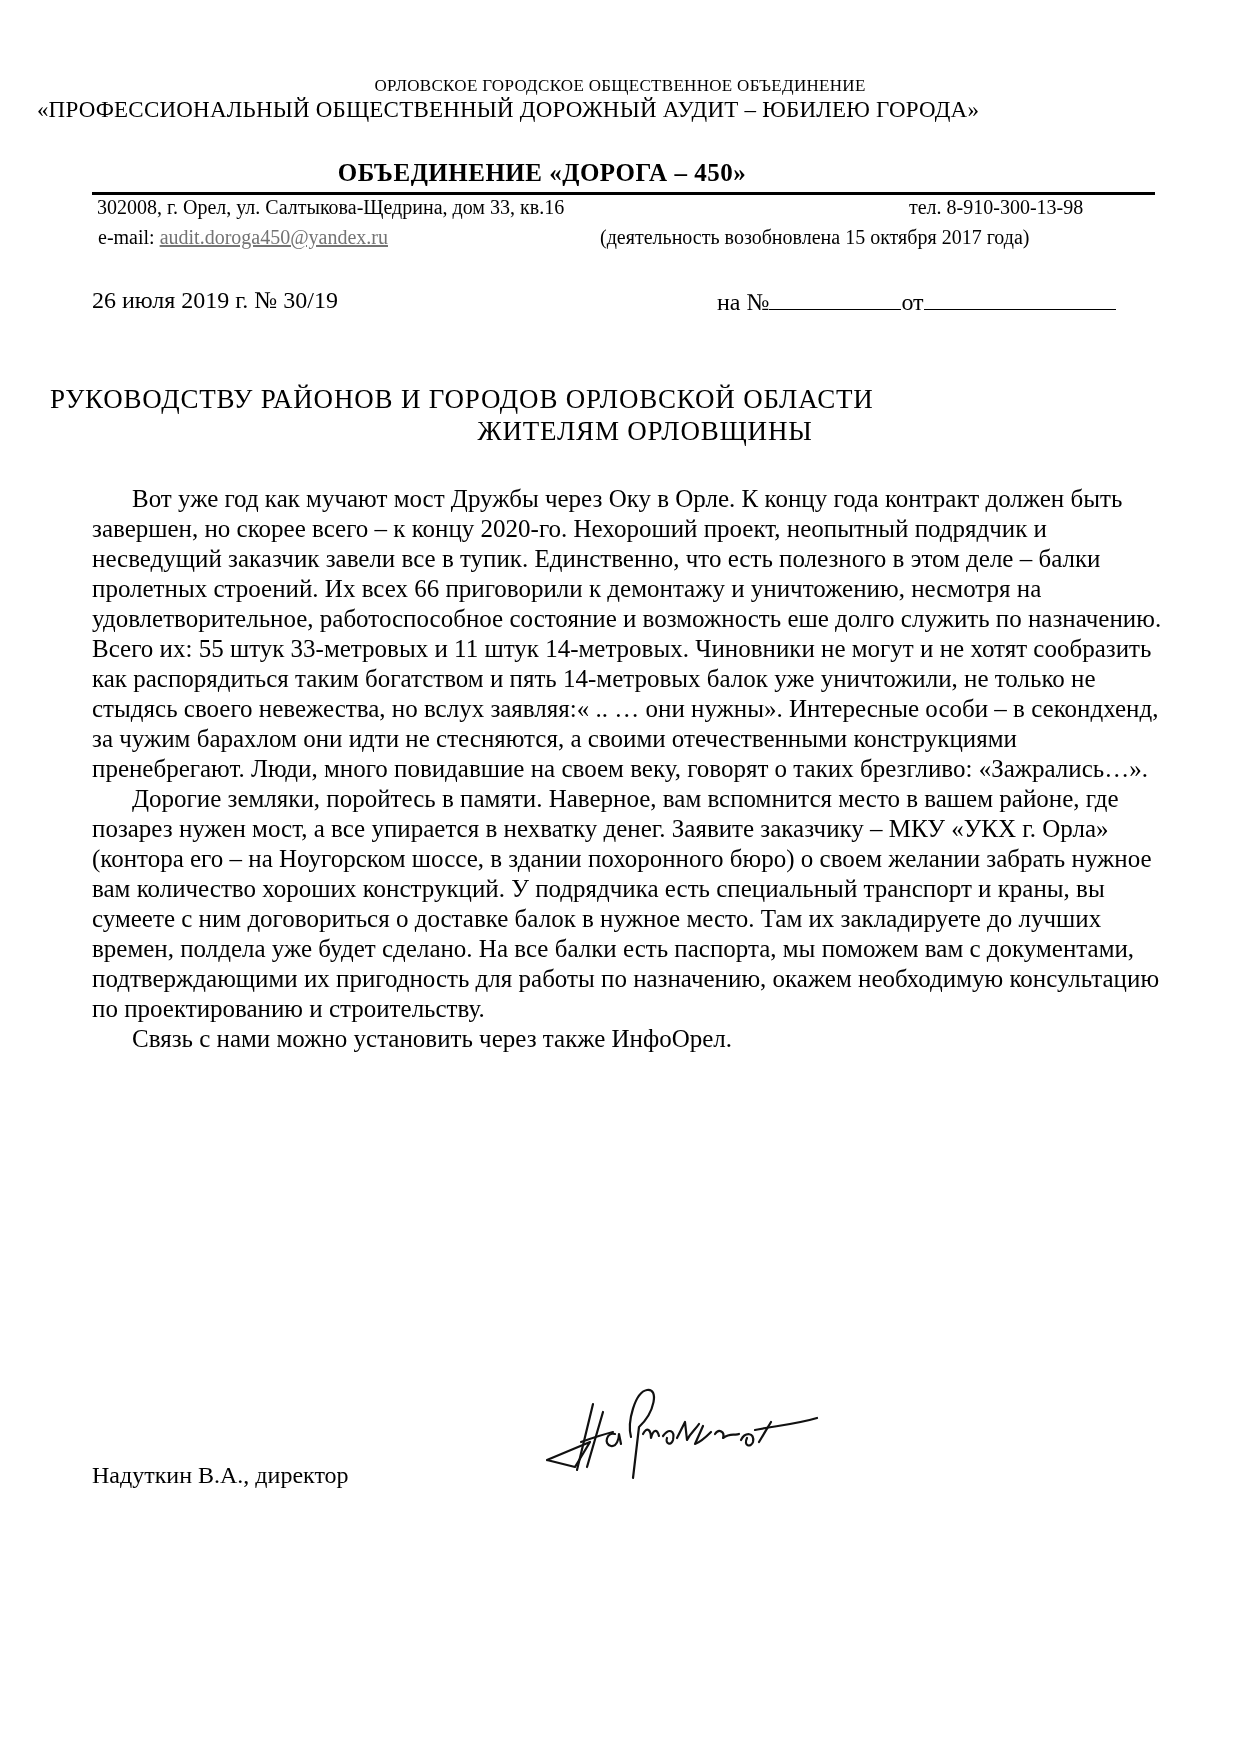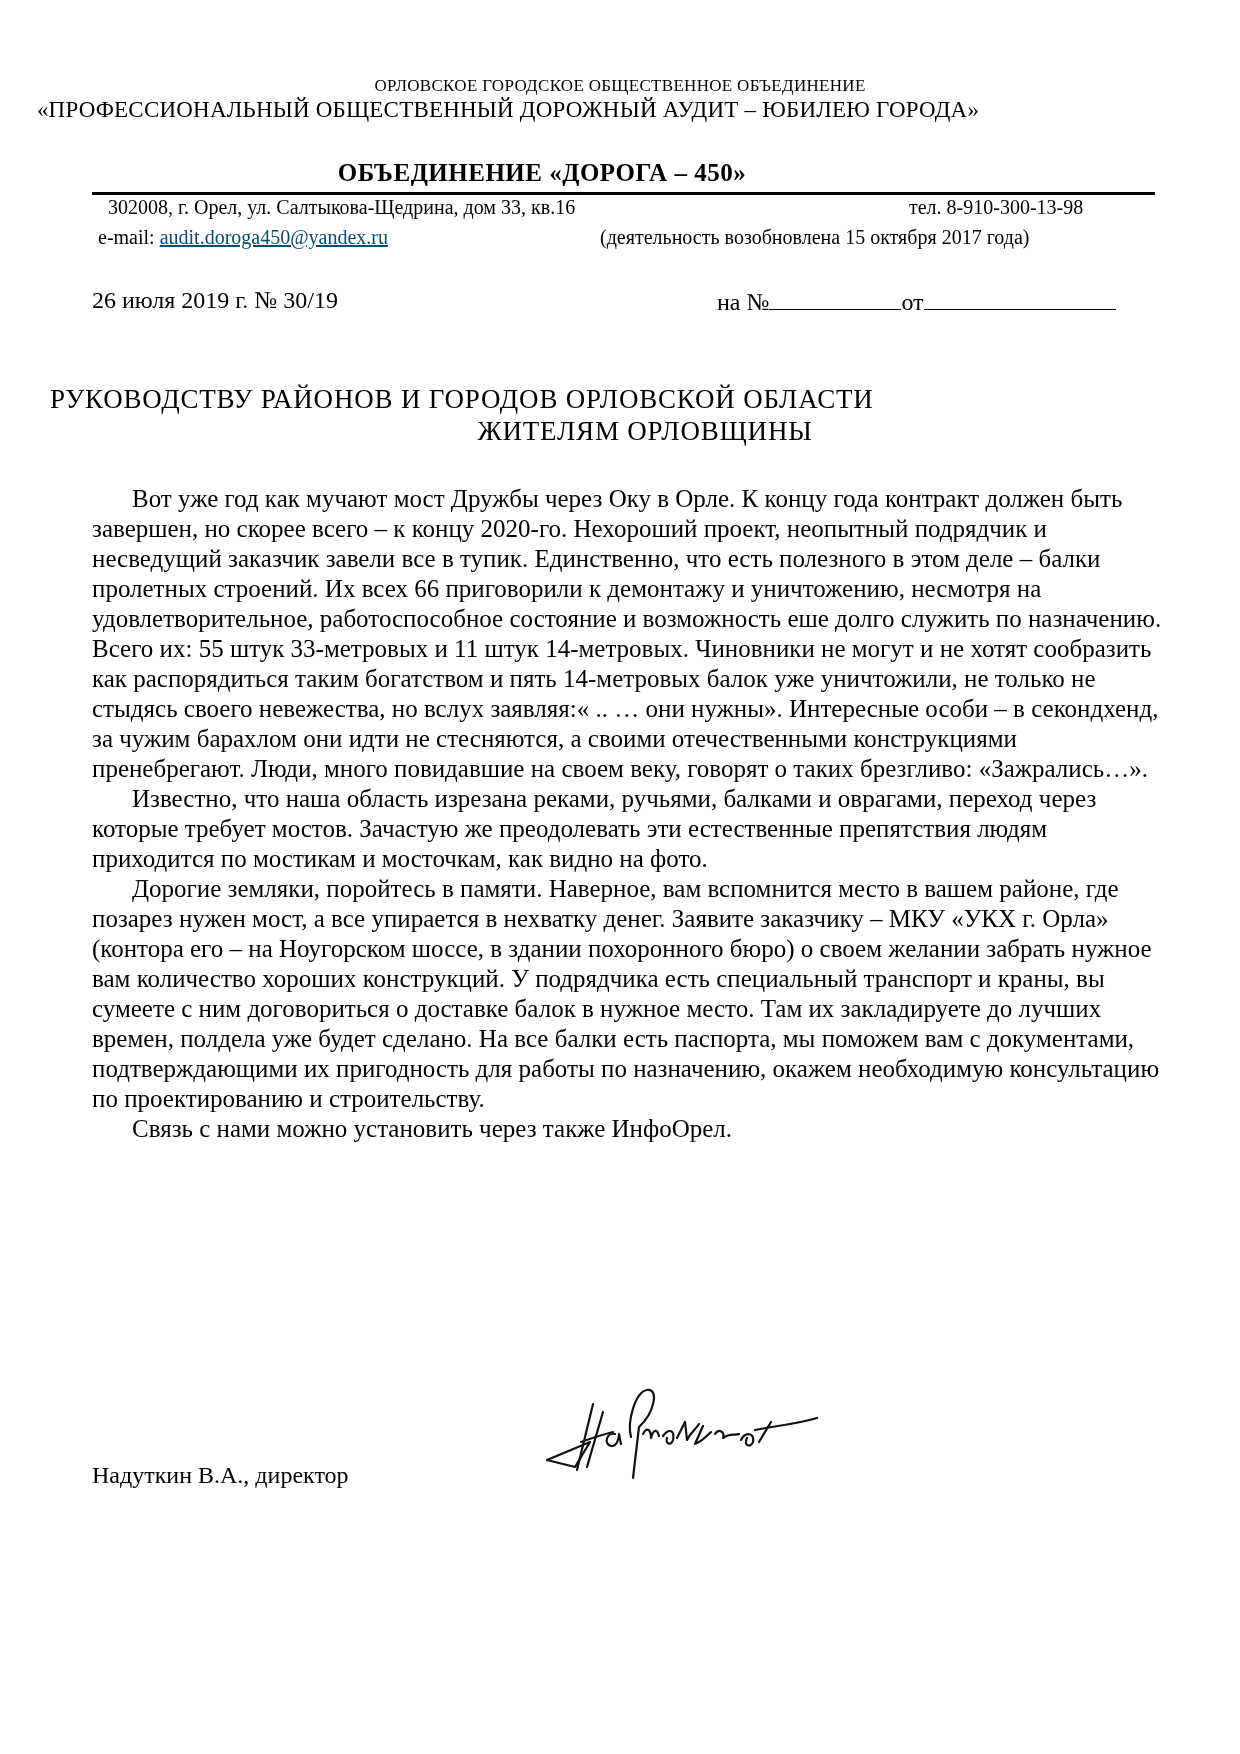--- a/index.html
+++ b/index.html
@@ -5,24 +5,24 @@
   html, body { margin: 0; padding: 0; background: #ffffff; }
   body { width: 1240px; height: 1754px; position: relative; overflow: hidden;
          font-family: "Liberation Serif", "DejaVu Serif", serif; color: #000; }
   .abs { position: absolute; white-space: nowrap; }
 
   .org-line1 { left: 0; width: 1240px; top: 76px; text-align: center; font-size: 17px; letter-spacing: 0.3px; }
   .org-line2 { left: 0; width: 1016px; top: 97px; text-align: center; font-size: 23px; letter-spacing: 0.2px; }
   .org-title { left: 0; width: 1084px; top: 159px; text-align: center; font-size: 25px; font-weight: bold; letter-spacing: 0.5px; }
   .header-rule { left: 92px; top: 192px; width: 1063px; height: 3px; background: #000; }
 
-  .addr { left: 108px; top: 196px; font-size: 20px; }
+  .addr { left: 97px; top: 196px; font-size: 20px; }
   .phone { left: 909px; top: 196px; font-size: 20px; }
   .email-row { left: 98px; top: 226px; font-size: 20px; }
-  .email-link { color: #0c4a6e; text-decoration: underline; }
+  .email-link { color: #737373; text-decoration: underline; }
   .resumed { left: 600px; top: 226px; font-size: 20px; }
 
   .date-row { left: 92px; top: 287px; font-size: 24px; }
   .ref-row { left: 717px; top: 287px; font-size: 24px; }
   .blank { display: inline-block; border-bottom: 1px solid #000; height: 22px; vertical-align: baseline; }
   .blank-num { width: 132px; }
   .blank-from { width: 192px; }
 
   .addressee1 { left: 0; width: 1240px; top: 384px; text-align: left; font-size: 27px; letter-spacing: 0.8px; padding-left: 50px; box-sizing: border-box; }
   .addressee2 { left: 0; width: 1240px; top: 416px; text-align: center; font-size: 27px; letter-spacing: 0.8px; padding-left: 50px; box-sizing: border-box; }
@@ -51,21 +51,20 @@
 <div class="abs date-row">26 июля 2019 г.   № 30/19</div>
 <div class="abs ref-row">
   <span>на  №</span><span class="blank blank-num"></span><span>от</span><span class="blank blank-from"></span>
 </div>
 
 <div class="abs addressee1">РУКОВОДСТВУ  РАЙОНОВ  И  ГОРОДОВ  ОРЛОВСКОЙ  ОБЛАСТИ</div>
 <div class="abs addressee2">ЖИТЕЛЯМ  ОРЛОВЩИНЫ</div>
 
 <div class="body-text">
   <p>Вот уже год как мучают мост Дружбы через Оку в Орле. К концу года контракт должен быть завершен, но скорее всего – к концу 2020-го. Нехороший проект, неопытный подрядчик и несведущий заказчик завели все в тупик. Единственно, что есть полезного в этом деле – балки пролетных строений. Их всех 66 приговорили к демонтажу и уничтожению, несмотря на удовлетворительное, работоспособное состояние и возможность еше долго служить по назначению. Всего их: 55 штук 33-метровых и 11 штук 14-метровых. Чиновники не могут и не хотят сообразить как распорядиться таким богатством и пять 14-метровых балок уже уничтожили, не только не стыдясь своего невежества, но вслух заявляя:« .. … они нужны». Интересные особи – в секондхенд, за чужим барахлом они идти не стесняются, а своими отечественными конструкциями пренебрегают. Люди, много повидавшие на своем веку, говорят о таких брезгливо: «Зажрались…».</p>
-  <p>Известно, что наша область изрезана реками, ручьями, балками и оврагами, переход через которые требует мостов. Зачастую же преодолевать эти естественные препятствия людям приходится по мостикам и мосточкам, как видно на фото.</p>
   <p>Дорогие земляки, поройтесь в памяти. Наверное, вам вспомнится место в вашем районе, где позарез нужен мост, а все упирается в нехватку денег. Заявите заказчику – МКУ «УКХ г. Орла» (контора его – на Ноугорском шоссе, в здании похоронного бюро) о своем желании забрать нужное вам количество хороших конструкций. У подрядчика есть специальный транспорт и краны, вы сумеете с ним договориться о доставке балок в нужное место. Там их закладируете до лучших времен, полдела уже будет сделано. На все балки есть паспорта, мы поможем вам с документами, подтверждающими их пригодность для работы по назначению, окажем необходимую консультацию по проектированию и строительству.</p>
   <p>Связь с нами можно установить через также ИнфоОрел.</p>
 </div>
 
 <div class="abs signer">Надуткин В.А., директор</div>
 <svg class="signature" viewBox="0 0 300 110">
   <g fill="none" stroke="#111" stroke-width="2.2" stroke-linecap="round" stroke-linejoin="round">
     <path d="M12 78 L55 60 L40 85 L12 78"></path>
     <path d="M58 22 L42 88"></path>
     <path d="M68 30 L52 85"></path>

